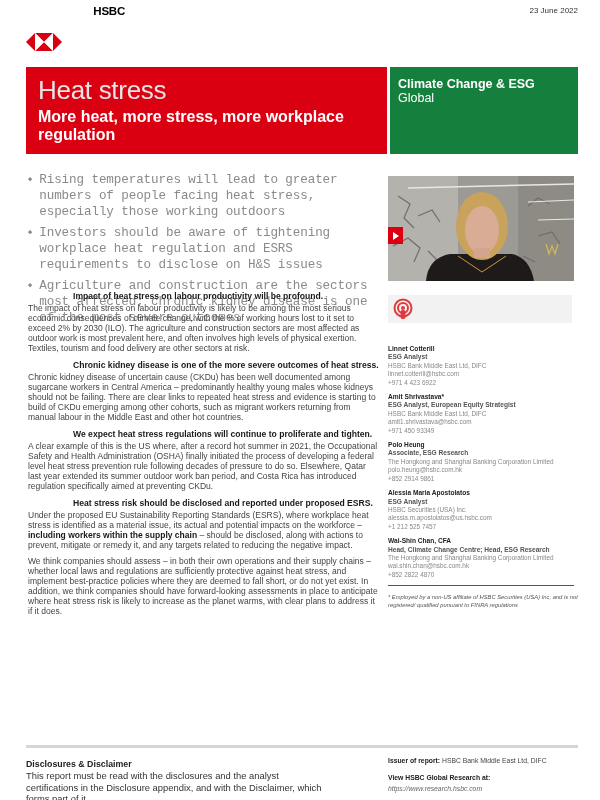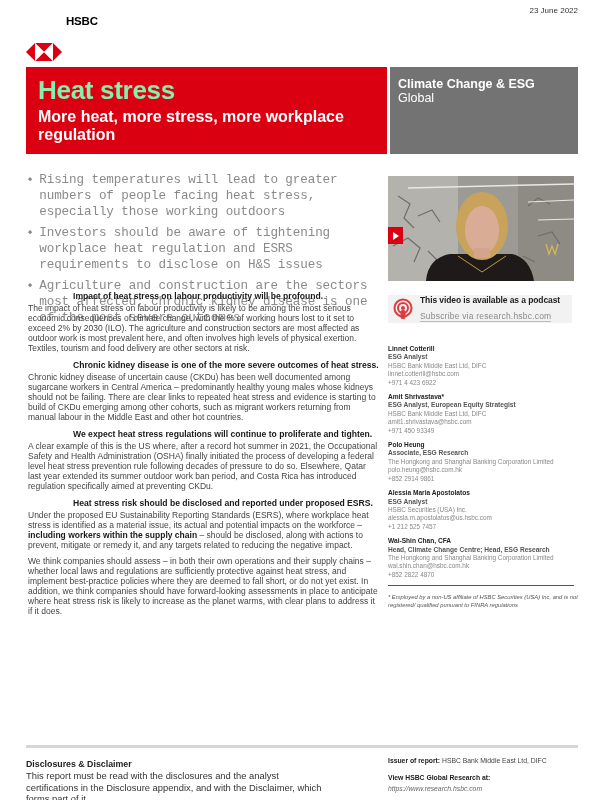--- a/index.html
+++ b/index.html
@@ -1,30 +1,30 @@
 <!DOCTYPE html>
 <html><head>
   <meta charset="utf-8">
   <style>
     * { box-sizing: border-box; margin: 0; padding: 0; }
     html, body { width: 600px; height: 800px; background: #ffffff; overflow: hidden; }
     body { font-family: "Liberation Sans", sans-serif; color: #333; position: relative; }
 
-    .logo { position: absolute; left: 26px; top: 16px; display: flex; align-items: center; }
+    .logo { position: absolute; left: 26px; top: 6px; display: flex; align-items: center; text-align: center; }
     .logo svg { width: 36px; height: 18px; display: block; }
     .logo-text { margin-left: 4px; line-height: 1; }
     .logo-brand { font-weight: bold; font-size: 11.5px; color: #000; letter-spacing: -0.2px; }
     .logo-sub { font-size: 12px; color: #222; letter-spacing: -0.2px; margin-top: 48px; }
     .date { position: absolute; right: 22px; top: 6px; font-size: 8px; color: #333; padding-left: 45px; }
 
     .banner { position: absolute; left: 26px; top: 67px; width: 552px; height: 87px; display: flex; }
     .banner-red { width: 361px; height: 100%; background: #db0011; position: relative; }
-    .banner-title { position: absolute; left: 12px; top: 8px; font-size: 26px; font-weight: bold; color: #86efac; letter-spacing: -0.3px; }
+    .banner-title { position: absolute; left: 12px; top: 8px; font-size: 26px; font-weight: normal; color: #e5e5e5; letter-spacing: -0.3px; }
     .banner-sub { position: absolute; left: 12px; bottom: 10px; font-size: 16px; font-weight: bold; color: #fff; }
-    .banner-dark { margin-left: 3px; flex: 1; background: #737373; padding: 10px 8px; }
+    .banner-dark { margin-left: 3px; flex: 1; background: #15803d; padding: 10px 8px; }
     .banner-cat { color: #fff; font-weight: bold; font-size: 12.5px; line-height: 1.15; }
     .banner-region { color: #fff; font-size: 12.5px; line-height: 1.15; }
 
     .bullets { position: absolute; left: 28px; top: 172px; width: 350px; font-family: Liberation Mono, monospace; }
     .bullet { display: flex; margin-bottom: 5px; }
     .bullet-icon { width: 9px; color: #8a8a8a; font-size: 7px; margin-top: 3px; margin-right: 7px; }
     .bullet-text { font-size: 12.6px; color: #8a8a8a; line-height: 16px; letter-spacing: -0.1px; }
 
     .body-text { position: absolute; left: 28px; top: 290px; width: 352px; }
     .section { margin-bottom: 6px; }
@@ -148,24 +148,20 @@
     </div>
 </div>
 
 <div class="podcast">
   <svg class="podcast-icon" viewBox="0 0 22 22">
     <circle cx="11" cy="10" r="8.5" fill="none" stroke="#e03a3e" stroke-width="2"></circle>
     <circle cx="11" cy="10" r="5" fill="none" stroke="#e03a3e" stroke-width="2"></circle>
     <circle cx="11" cy="10" r="2" fill="#e03a3e"></circle>
     <rect x="8.5" y="12" width="5" height="9" rx="2" fill="#e03a3e"></rect>
   </svg>
-  <div>
-    <div class="podcast-title">This video is available as a podcast</div>
-    <a class="podcast-link">Subscribe via research.hsbc.com</a>
-  </div>
 </div>
 
 <div class="analysts">
   <div class="analyst">
     <div class="a-name">Linnet Cotterill</div>
     <div class="a-role">ESG Analyst</div>
     <div class="a-org">HSBC Bank Middle East Ltd, DIFC</div>
     <div class="a-email">linnet.cotterill@hsbc.com</div>
     <div class="a-phone">+971 4 423 6922</div>
   </div>

